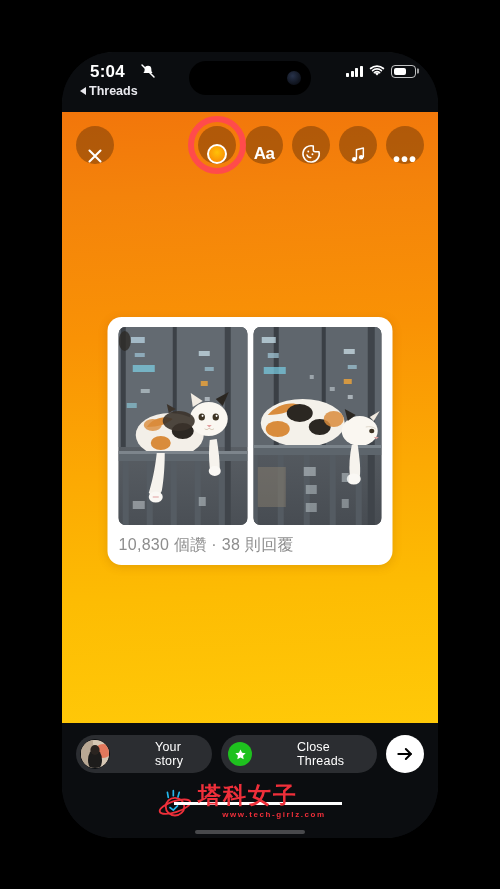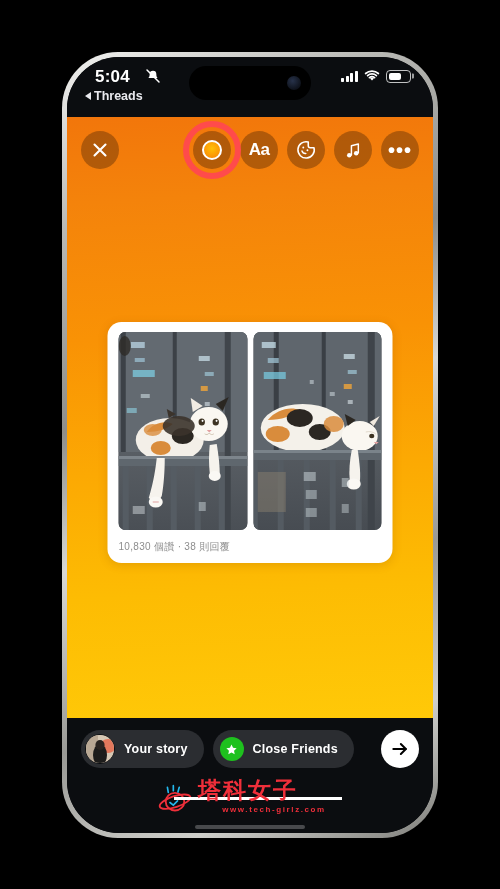--- a/index.html
+++ b/index.html
@@ -10,21 +10,20 @@
     overflow: hidden;
   }
   #root { position: relative; width: 500px; height: 889px; background: #000; }
 
   
   .phone-frame {
     position: absolute; left: 62px; top: 52px;
     width: 376px; height: 786px;
     border-radius: 56px;
     background: linear-gradient(150deg,#f2f2f0 0%, #b9b9b5 18%, #8e8e8a 38%, #d8d8d4 52%, #9a9a96 70%, #cfcfcb 86%, #7e7e7a 100%);
-    padding: 5px;
   }
   .phone-inner {
     position: relative; width: 100%; height: 100%;
     border-radius: 52px; background: #0b0d10; overflow: hidden;
   }
 
   
   .status-bar {
     position: absolute; top: 0; left: 0; right: 0; height: 60px;
     background: #0b0d10; z-index: 8;
@@ -78,21 +77,21 @@
   }
 
   
   .toolbar {
     position: absolute; top: 10px; left: 0; right: 0; height: 46px;
     display: flex; align-items: center; padding: 0 14px; z-index: 5;
   }
   .tool-btn {
     width: 38px; height: 38px; border-radius: 50%;
     background: rgba(86,44,6,.42);
-    display: flex; align-items: center; justify-content: center;
+    display: flex; align-items: flex-end; justify-content: center;
     color: #fff; flex: none;
   }
   .tool-spacer { flex: 1 1 auto; }
   .tool-group { display: flex; align-items: center; gap: 9px; }
   .aa { font-size: 17px; font-weight: bold; letter-spacing: -.5px; }
   .dots { font-size: 20px; font-weight: bold; line-height: 10px; letter-spacing: 1px; }
 
   
   .hl-wrap { position: relative; width: 38px; height: 38px; flex: none; }
   .hl-ring {
@@ -122,34 +121,34 @@
   .username { font-size: 11.5px; font-weight: bold; color: #0b0b0b; letter-spacing: .1px; }
   .threads-logo { margin-left: auto; width: 17px; height: 17px; color: #000; }
   .post-text {
     font-size: 11.5px; color: #0b0b0b; font-weight: bold;
     margin-bottom: 9px; letter-spacing: .4px;
   }
   .photo-row { display: flex; gap: 6px; }
   .photo { width: 50%; height: 198px; border-radius: 7px; overflow: hidden; position: relative; background:#5d6166; }
   .photo svg { display: block; width: 100%; height: 100%; }
   .post-stats {
-    margin-top: 10px; font-size: 10px; color: #8d8d8d; letter-spacing: .3px;
+    margin-top: 10px; font-size: 16px; color: #8d8d8d; letter-spacing: .3px;
   }
 
   
   .share-bar {
     position: absolute; left: 0; right: 0; bottom: 0; height: 115px;
     background: #0b0d10; display: flex; align-items: flex-start;
     padding: 12px 14px 0; gap: 9px; z-index: 6;
   }
   .pill {
     height: 38px; border-radius: 19px; background: #2b2d31;
     display: flex; align-items: center; padding: 0 16px 0 4px; gap: 9px;
   }
-  .pill-label { color: #fff; font-size: 12.5px; font-weight: bold; letter-spacing: .2px; }
+  .pill-label { color: #fff; font-size: 12.5px; font-weight: normal; letter-spacing: .2px; margin-left: 36px; }
   .pill-av {
     width: 30px; height: 30px; border-radius: 50%; flex: none; overflow: hidden;
     border: 1.5px solid #0b0d10;
     background: linear-gradient(160deg,#cdbfae 0%,#8e7a66 45%,#e7d9c9 100%);
     position: relative;
   }
   .cf-badge {
     width: 24px; height: 24px; border-radius: 50%; background: #1ec11e; flex: none;
     display: flex; align-items: center; justify-content: center;
     color: #fff; font-size: 13px; margin-left: 3px;
@@ -416,21 +415,21 @@
           </span>
           <span class="pill-label">Your story</span>
         </div>
 
         <div class="pill">
           <span class="cf-badge">
             <svg viewBox="0 0 24 24" width="13" height="13" fill="#fff">
               <path d="M12 2.6l2.9 6 6.6.9-4.8 4.6 1.2 6.5L12 17.5l-5.9 3.1 1.2-6.5L2.5 9.5l6.6-.9Z"></path>
             </svg>
           </span>
-          <span class="pill-label">Close Friends</span>
+          <span class="pill-label">Close Threads</span>
         </div>
 
         <div class="send-btn">
           <svg width="20" height="20" viewBox="0 0 24 24" fill="none" stroke="#000" stroke-width="2.4" stroke-linecap="round" stroke-linejoin="round">
             <line x1="4" y1="12" x2="19" y2="12"></line>
             <polyline points="13,6 19,12 13,18"></polyline>
           </svg>
         </div>
       </div>
 

